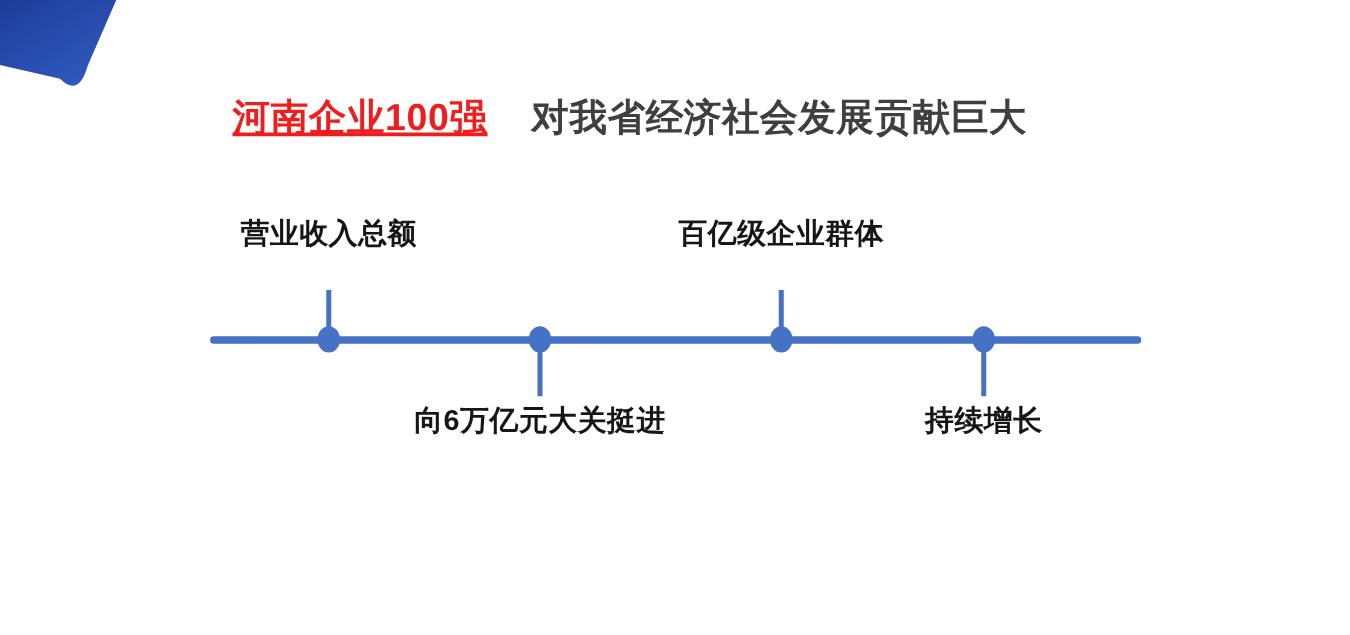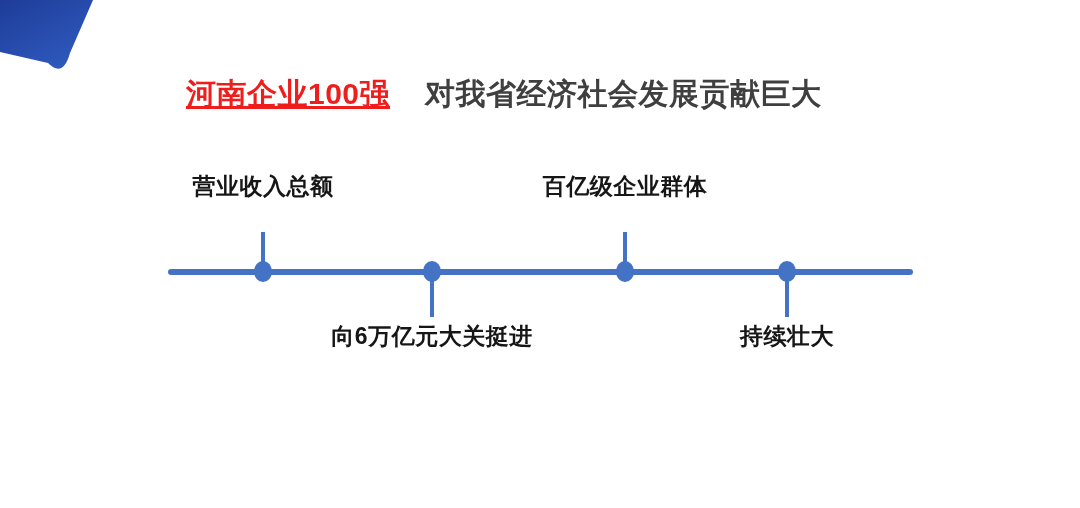--- a/index.html
+++ b/index.html
@@ -135,20 +135,20 @@
     <div class="milestone above" style="left:625px">
       <div class="label">
         <div>百亿级企业群体</div>
       </div>
       <div class="connector"></div>
       <div class="dot"></div>
     </div>
 
     <div class="milestone below" style="left:787px">
       <div class="label">
-        <div>持续壮大</div>
+        <div>持续增长</div>
       </div>
       <div class="connector"></div>
       <div class="dot"></div>
     </div>
 
   </div>
 </div>
 
 </body></html>

